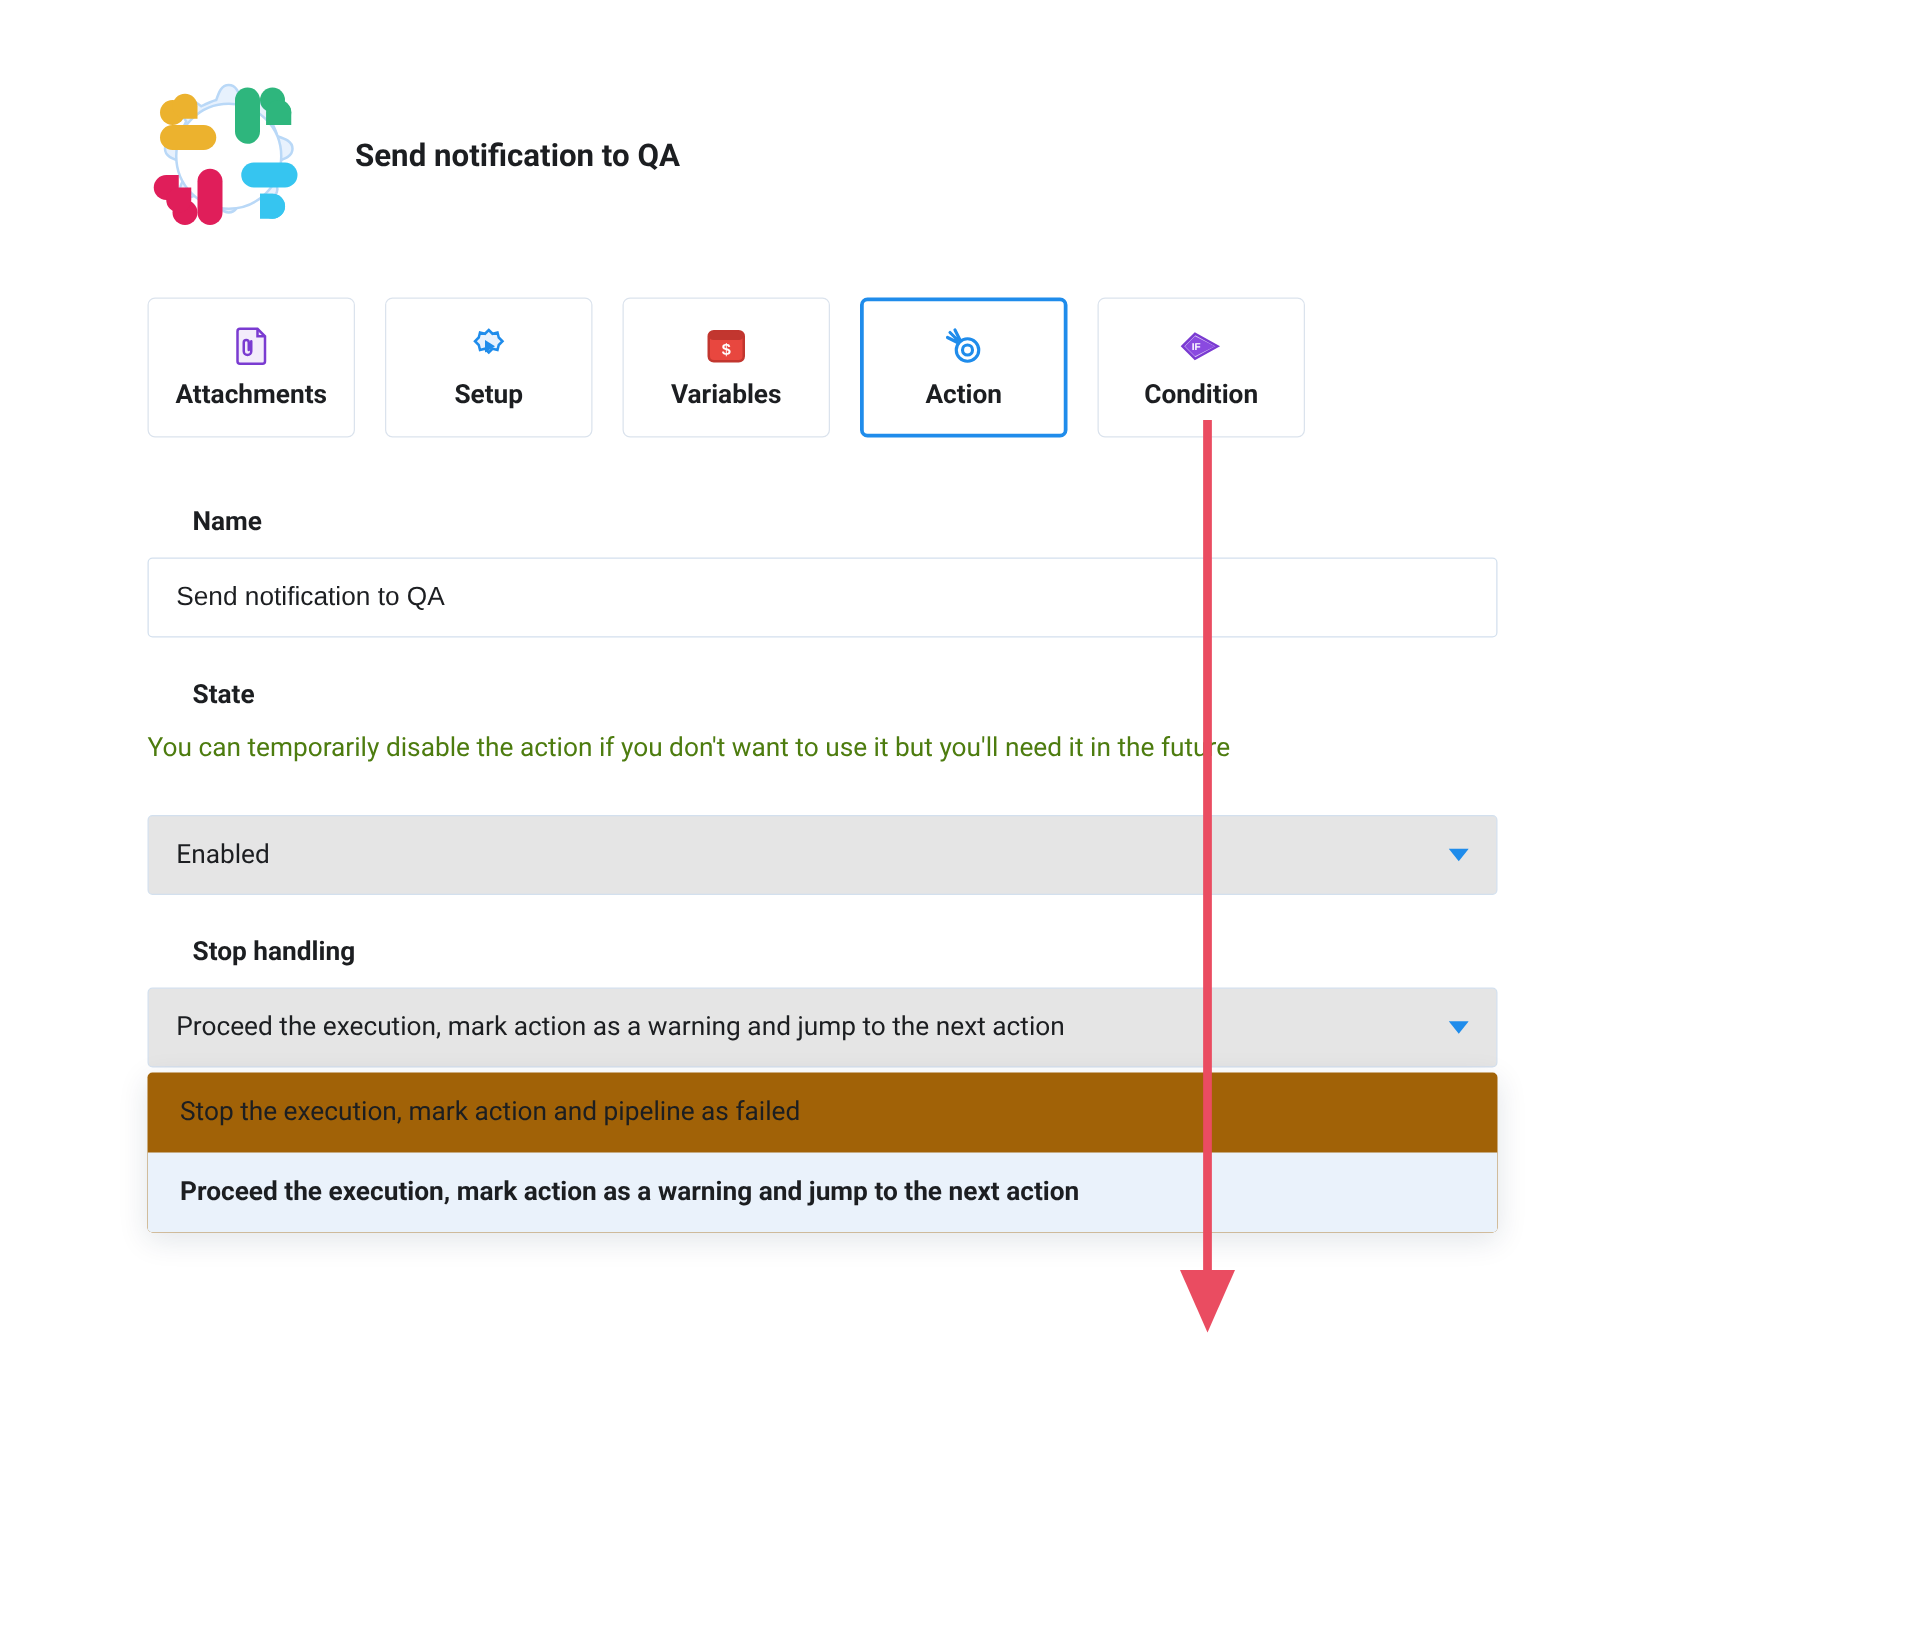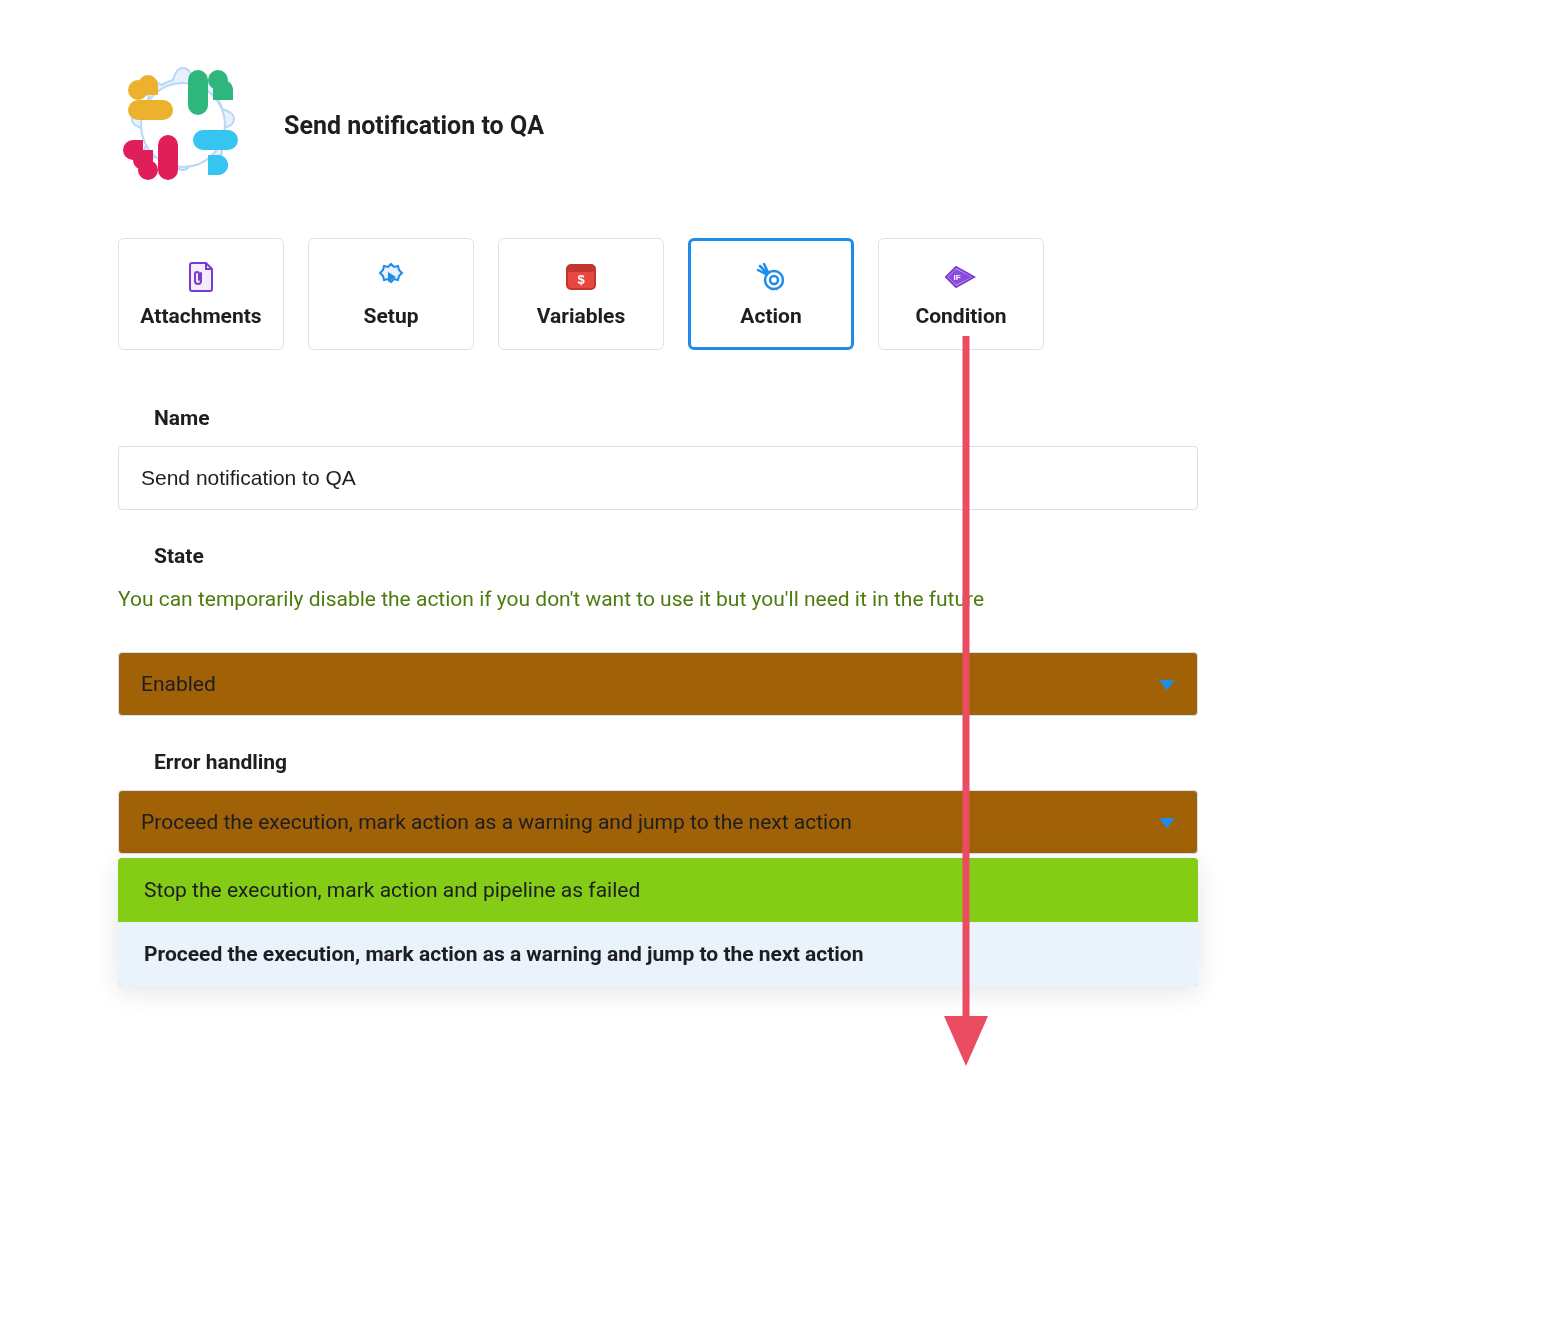--- a/index.html
+++ b/index.html
@@ -18,25 +18,25 @@
   .tab { width:166px; height:112px; border:1px solid #dbe3ed; border-radius:6px; background:#fff; display:flex; flex-direction:column; align-items:center; justify-content:center; gap:10px; cursor:pointer; }
   .tab.active { border:3px solid #1f8ceb; }
   .tab .icon { display:flex; align-items:center; justify-content:center; height:34px; }
   .tab-label { font-size:21px; font-weight:700; color:#1c1e21; }
 
   
   .form-group { margin-bottom:34px; }
   .label { font-size:21px; font-weight:700; color:#1c1e21; margin-bottom:16px;margin-left:36px; }
   .helper { font-size:21px; font-weight:400; color:#4d7c0f; margin-bottom:36px; line-height:1.5; }
   .text-input { width:100%; height:64px; border:1px solid #d3e0ee; border-radius:4px; background:#fff; padding:0 22px; font-size:21px; color:#1c1e21; outline:none; }
-  .select { width:100%; height:64px; border:1px solid #d3e0ee; border-radius:4px; background:#a16207; padding:0 22px; font-size:21px; color:#1c1e21; display:flex; align-items:center; justify-content:space-between; cursor:pointer; }
+  .select { width:100%; height:64px; border:1px solid #d3e0ee; border-radius:4px; background:#e5e5e5; padding:0 22px; font-size:21px; color:#1c1e21; display:flex; align-items:center; justify-content:space-between; cursor:pointer; }
   .select .chev { color:#1f8ceb; }
 
   
-  .dropdown { width:100%; background:#84cc16; border-radius:4px; box-shadow:0 6px 24px rgba(20,40,70,0.12); margin-top:4px; overflow:hidden; }
+  .dropdown { width:100%; background:#a16207; border-radius:4px; box-shadow:0 6px 24px rgba(20,40,70,0.12); margin-top:4px; overflow:hidden; }
   .dd-option { padding:20px 26px; font-size:21px; color:#1c1e21; cursor:pointer; }
   .dd-option.selected { background:#eaf2fb; font-weight:700; }
 
   
   .arrow-anno { position:absolute; left:936px; top:336px; pointer-events:none; }
 
   
 </style>
 </head>
 <body>
@@ -156,21 +156,21 @@
       <span>Enabled</span>
       <span class="chev">
         <svg width="16" height="12" viewBox="0 0 16 12">
             <polygon points="0,1 16,1 8,11" fill="#1f8ceb"></polygon>
           </svg>
       </span>
     </div>
   </div>
 
   <div class="form-group" style="margin-bottom:0">
-    <div class="label">Error handling</div>
+    <div class="label">Stop handling</div>
     <div class="select">
       <span>Proceed the execution, mark action as a warning and jump to the next action</span>
       <span class="chev">
         <svg width="16" height="12" viewBox="0 0 16 12">
             <polygon points="0,1 16,1 8,11" fill="#1f8ceb"></polygon>
           </svg>
       </span>
     </div>
     <div class="dropdown">
       <div class="dd-option">Stop the execution, mark action and pipeline as failed</div>

